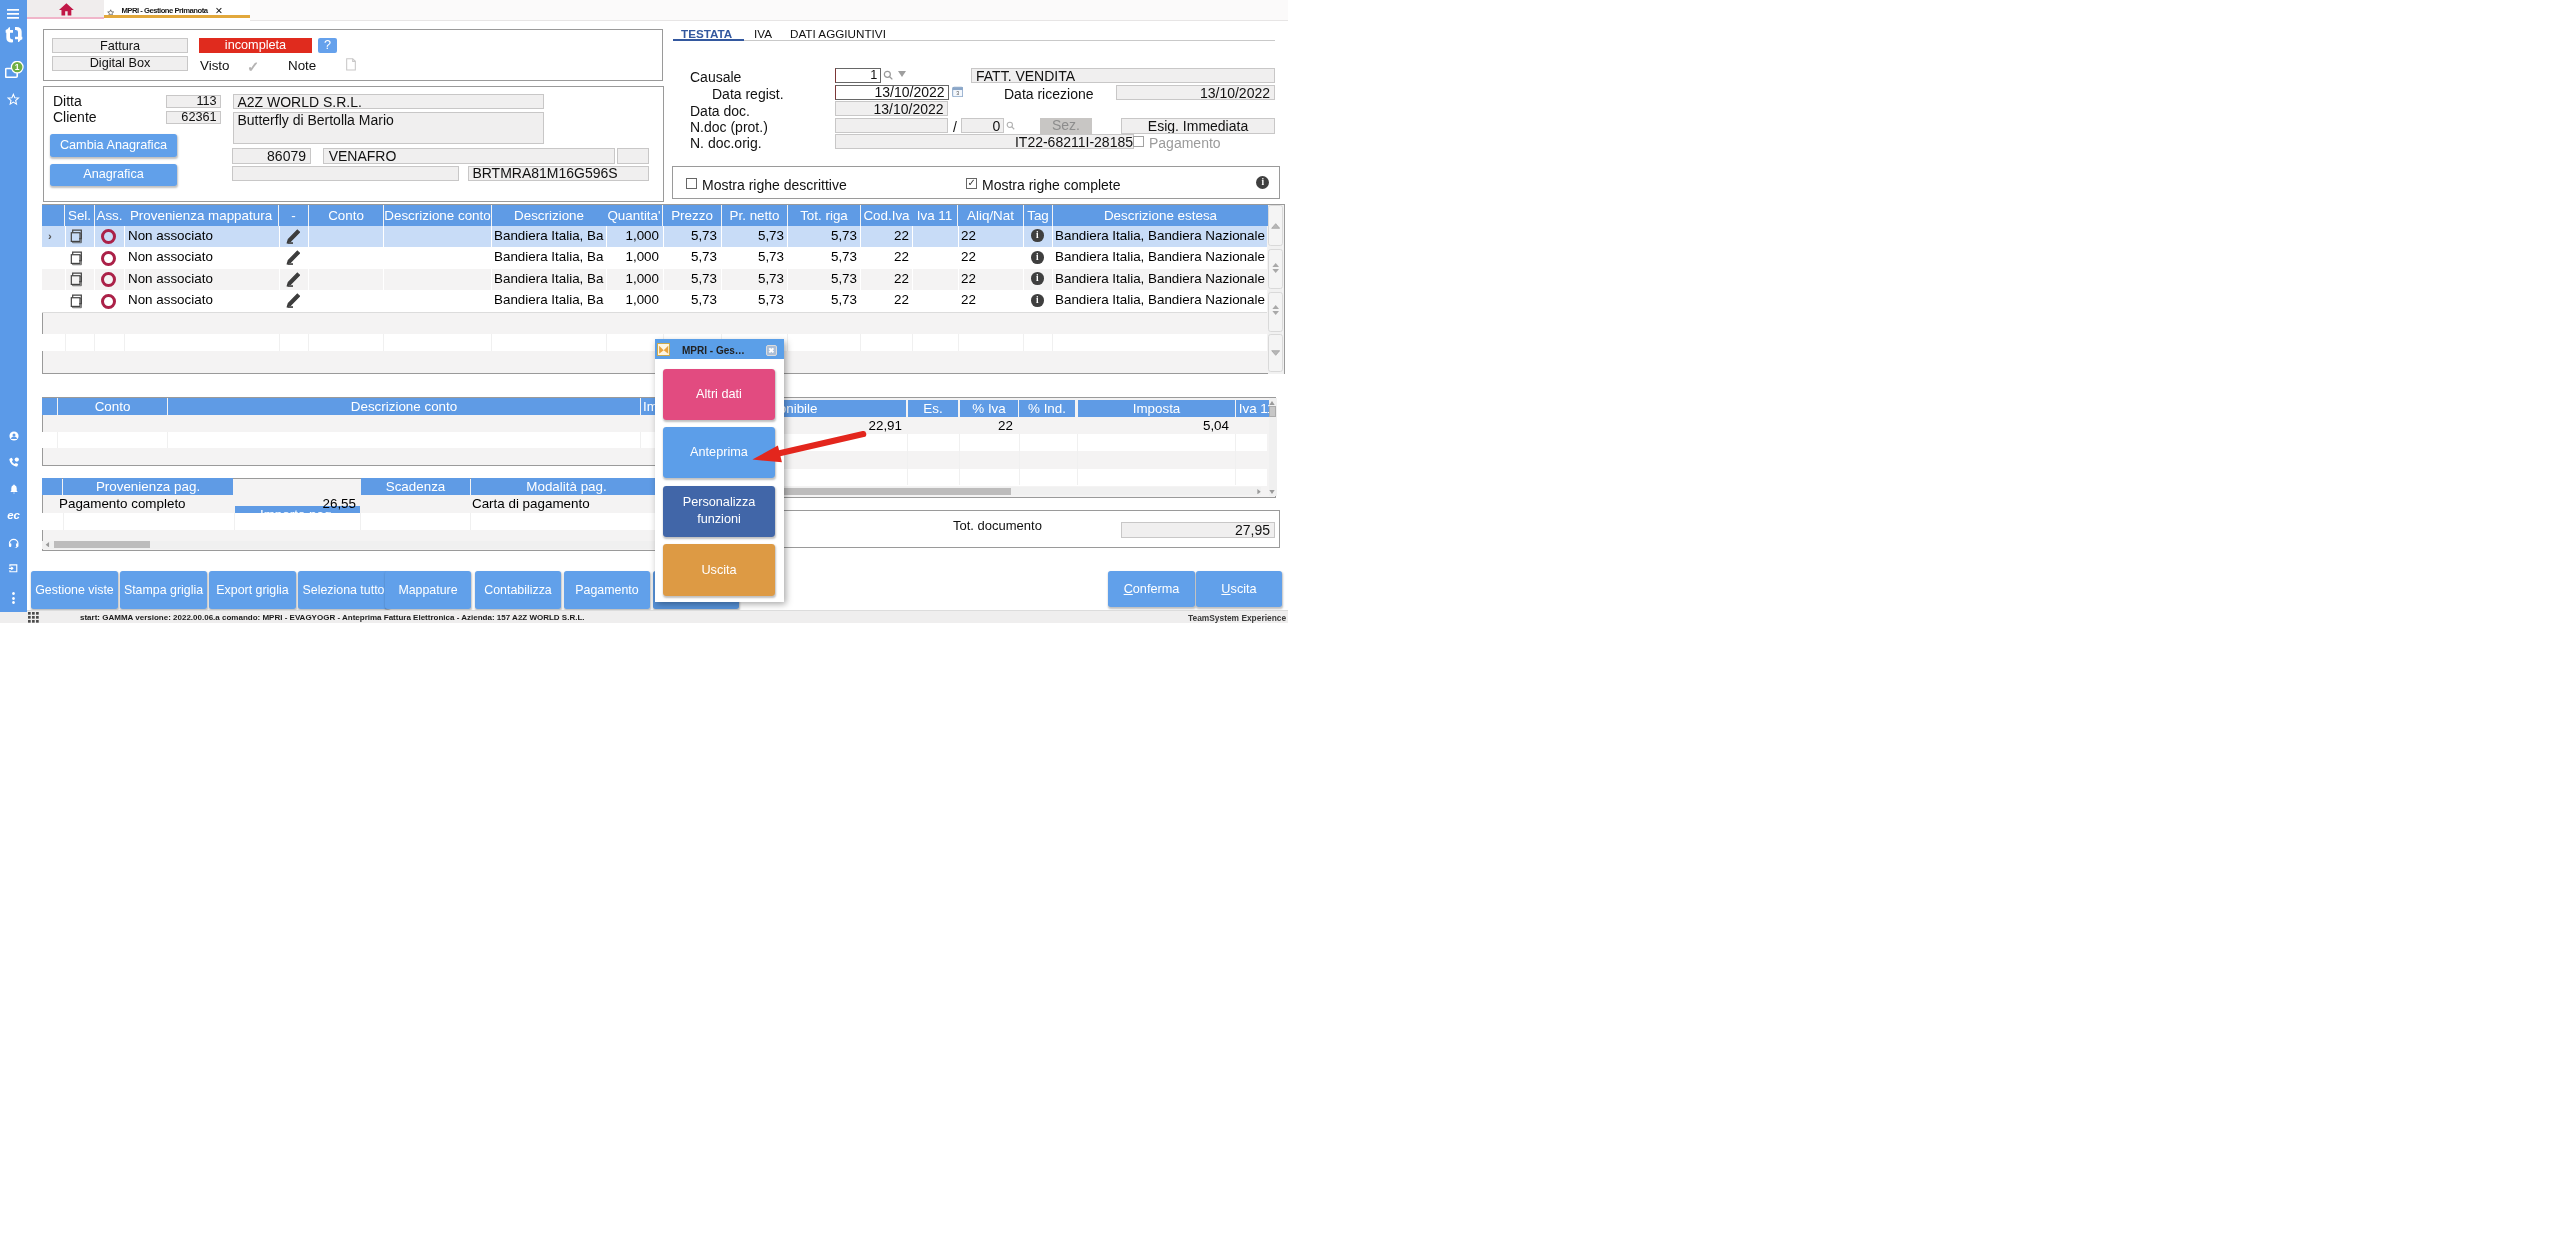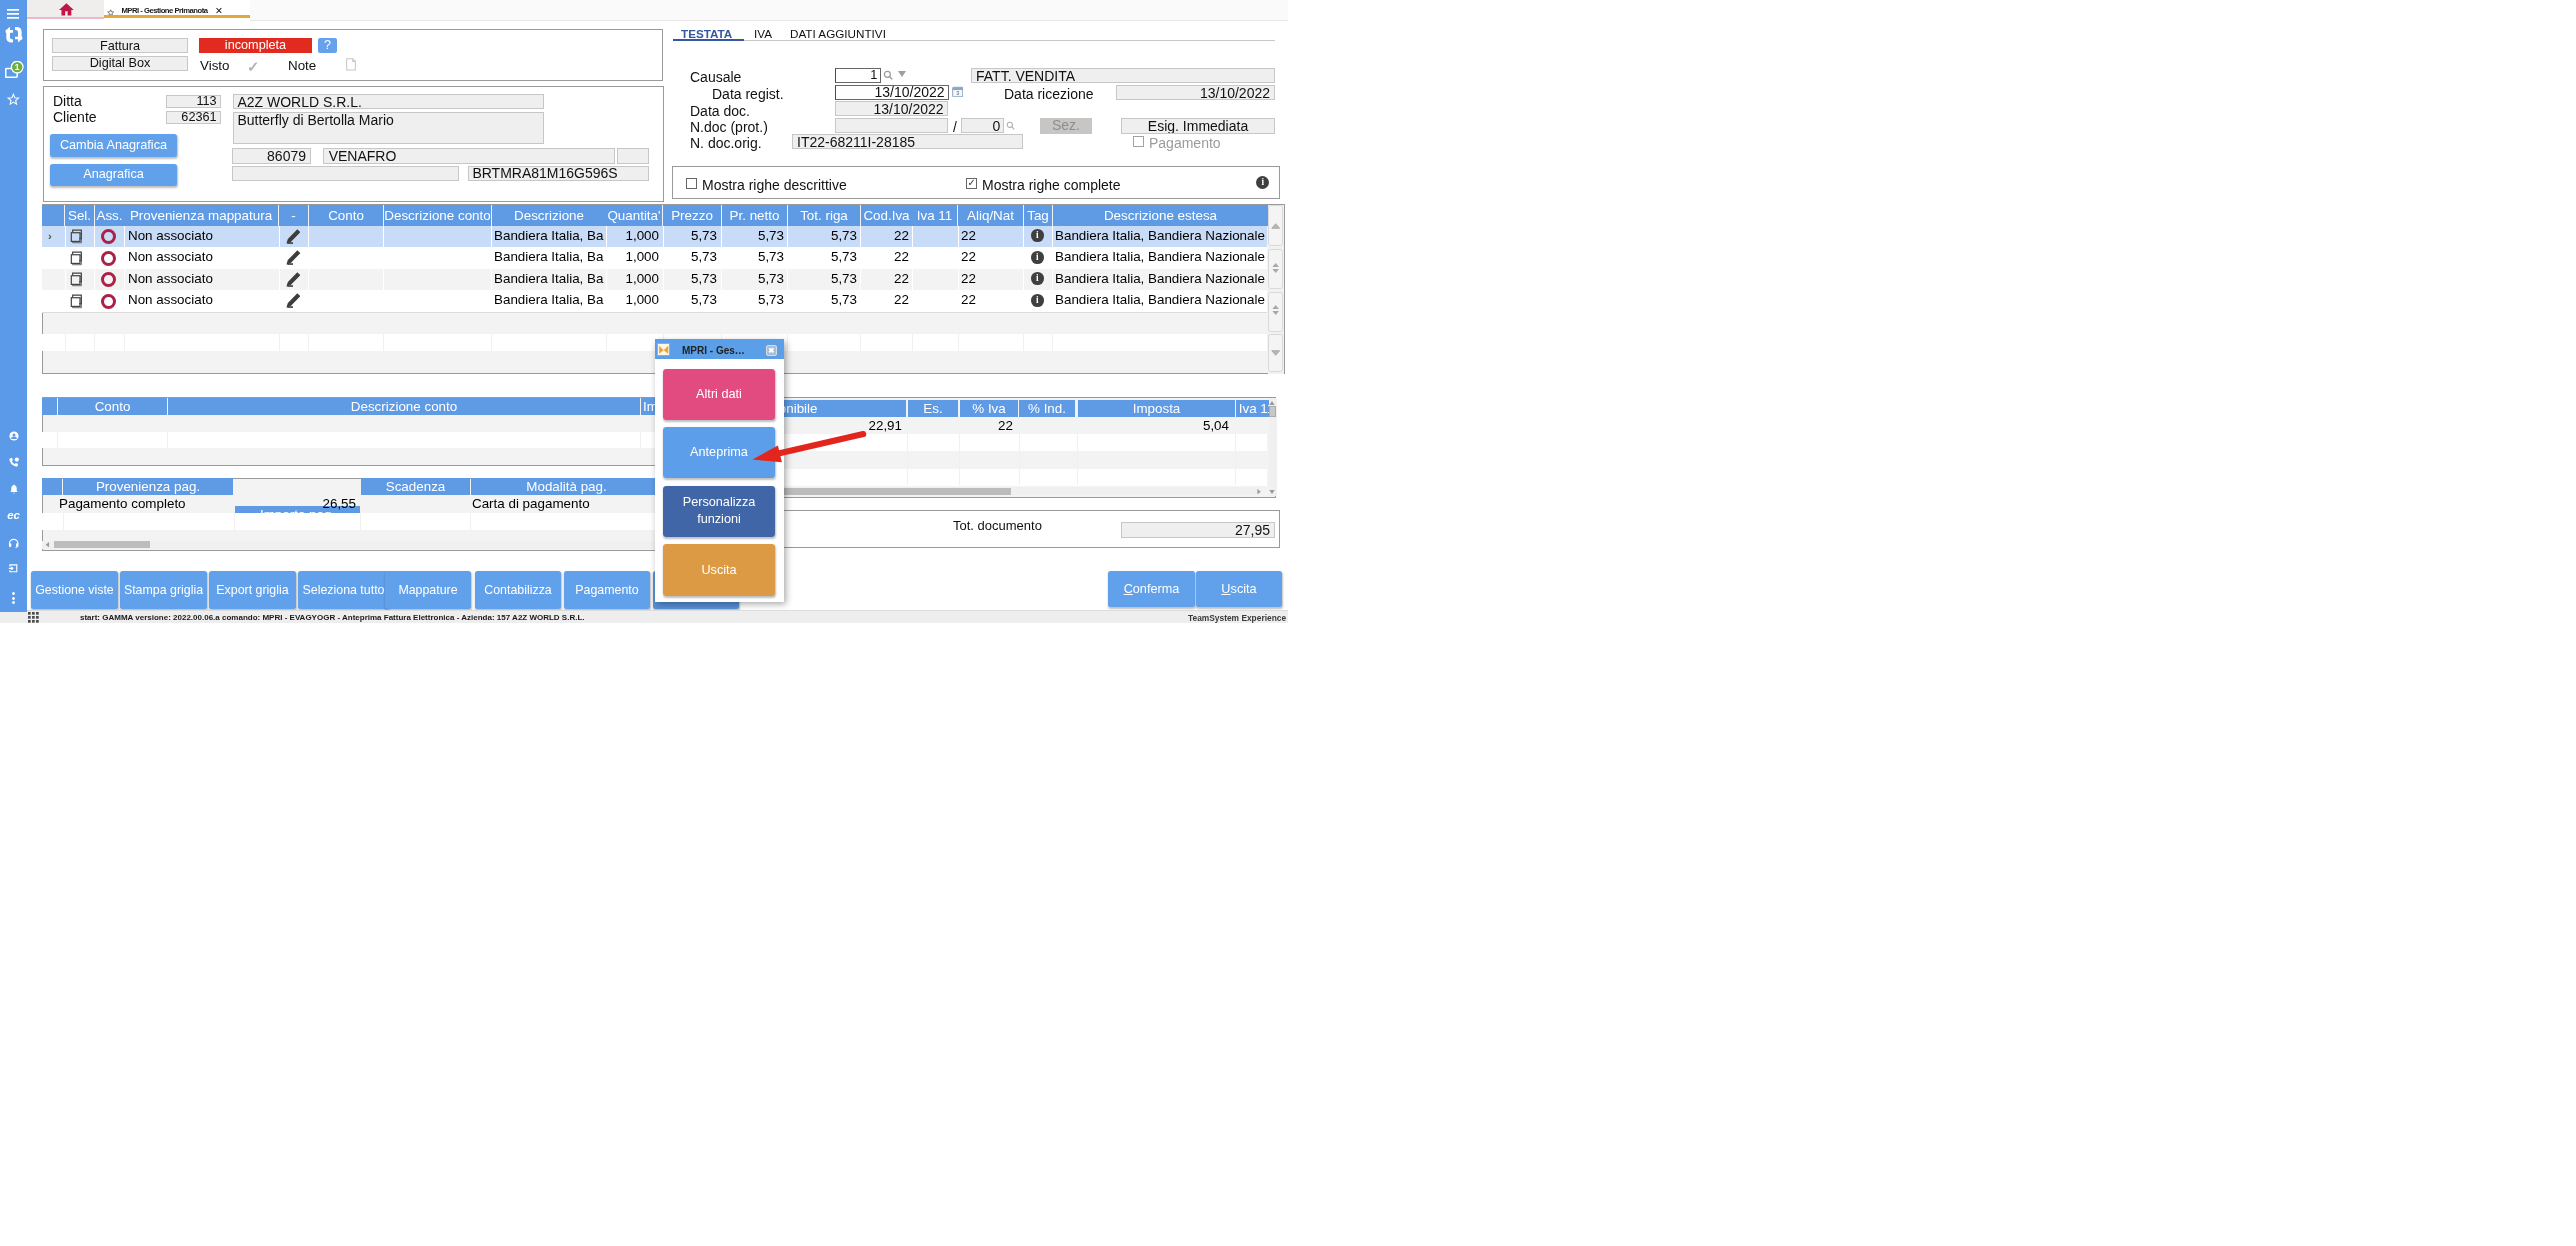--- a/index.html
+++ b/index.html
@@ -169,21 +169,21 @@
   <div class="lbl" style="left:953px; top:119px;">/</div>
   <div class="gfield r" style="left:961px; top:118px; width:43px; height:15.4px; line-height:14px; padding-right:2.7px; font-size:14px;">0</div>
   <svg class="abs" style="left:1006px; top:121px; width:9.4px; height:9.4px;" viewBox="0 0 16 16">
     <circle cx="6.5" cy="6.5" r="4.5" fill="none" stroke="#b0b0b0" stroke-width="1.8"></circle>
       <path d="M10 10 l4 4" stroke="#b0b0b0" stroke-width="2"></path>
   </svg>
   <div class="abs" style="left:1040px; top:118px; width:52px; height:16px; background:#c8c6c4; color:#8d8d8d; font-size:14px; text-align:center; line-height:15.4px;">Sez.</div>
   <div class="gfield" style="left:1121px; top:118px; width:154px; height:16px; text-align:center; line-height:14.8px; font-size:14px;">Esig. Immediata</div>
 
   <div class="lbl" style="left:690px; top:135px;">N. doc.orig.</div>
-  <div class="gfield" style="left:792px; top:134px; width:231px; height:15.4px; line-height:14px; padding-left:4px; font-size:14px;">IT22-68211I-28185</div>
+  <div class="gfield" style="left:835px; top:134px; width:299px; height:15.4px; line-height:14px; padding-left:4px; font-size:14px;text-align:right;">IT22-68211I-28185</div>
   <div class="abs" style="left:1133px; top:136px; width:11.4px; height:11.4px; border:1.3px solid #a2a2a2; background:#fff;"></div>
   <div class="abs" style="left:1149px; top:135px; font-size:14px; color:#9b9b9b;">Pagamento</div>
 </div>
 
 <div class="gbox" style="left:672px; top:166px; width:608px; height:33px;"></div>
 <div class="abs" style="left:686px; top:178px; width:11.4px; height:11.4px; border:1.3px solid #666; background:#fff;"></div>
 <div class="abs" style="left:702px; top:177px; font-size:14px; color:#111;">Mostra righe descrittive</div>
 <div class="abs" style="left:966px; top:178px; width:11.4px; height:11.4px; border:1.3px solid #666; background:#fff; color:#333; font-size:10px; line-height:8.7px; text-align:center;">✓</div>
 <div class="abs" style="left:982px; top:177px; font-size:14px; color:#111;">Mostra righe complete</div>
 <div class="abs" style="left:1256px; top:176px; width:13.4px; height:13.4px; border-radius:50%; background:#3f3f3f; color:#fff; font-size:9.4px; font-weight:bold; text-align:center; line-height:13.4px; font-family:'Liberation Serif',serif;">i</div>

